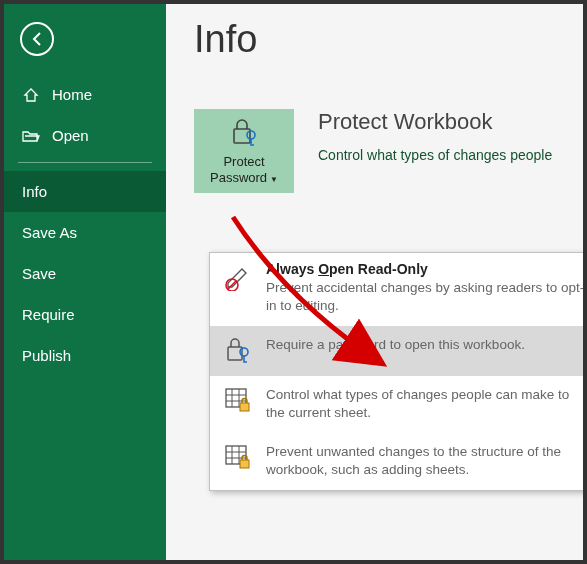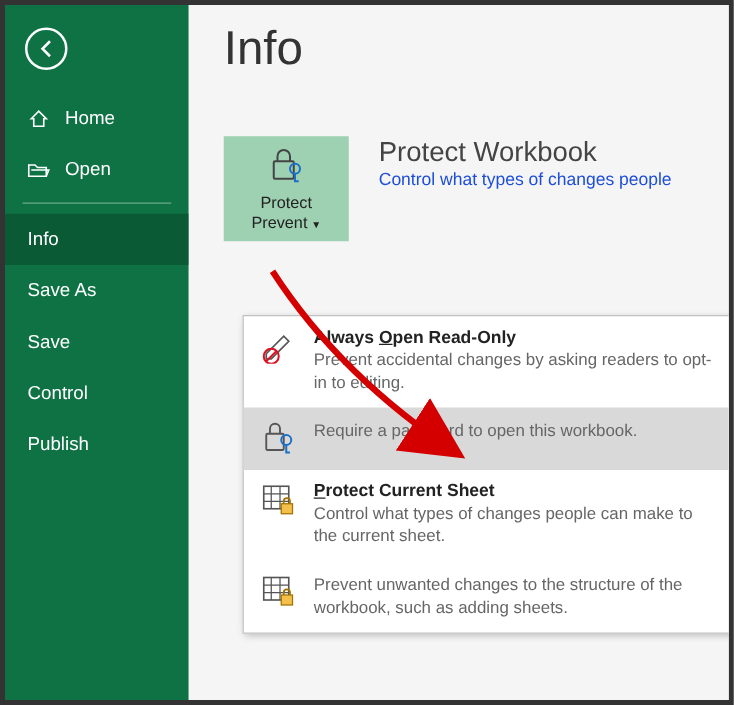--- a/index.html
+++ b/index.html
@@ -6,21 +6,21 @@
   body {
     font-family: "Segoe UI", Arial, sans-serif;
     width: 587px; height: 564px;
     background: #fff;
     border: 4px solid #333;
     overflow: hidden;
     position: relative;
   }
   .layout { display: flex; height: 100%; }
   .sidebar {
-    width: 147px;
+    width: 162px;
     background: #0e7245;
     color: #fff;
     display: flex; flex-direction: column;
     padding-top: 8px;
   }
   .back-btn {
     width: 34px; height: 34px;
     border: 2px solid #fff;
     border-radius: 50%;
     margin: 10px 0 18px 16px;
@@ -66,25 +66,25 @@
     text-align: center;
     color: #222;
     line-height: 1.2;
   }
   .protect-btn .big-icon { display:block; margin-bottom: 4px; }
   .caret { font-size: 8px; margin-left: 3px; }
   .section-text h2 {
     font-size: 22px;
     font-weight: 400;
     color: #444;
-    margin-bottom: 0;
+    margin-bottom: 12px;
   }
   .section-text p {
     font-size: 14px;
-    color: #1d4ed8;
+    color: #14532d;
   }
   .dropdown {
     position: absolute;
     left: 43px; top: 248px;
     width: 390px;
     background: #fff;
     border: 1px solid #c0c0c0;
     box-shadow: 2px 2px 6px rgba(0,0,0,0.25);
   }
   .dd-item {
@@ -148,21 +148,21 @@
     <div class="side-item active">
       <span>Info</span>
     </div>
     <div class="side-item">
       <span>Save As</span>
     </div>
     <div class="side-item">
       <span>Save</span>
     </div>
     <div class="side-item">
-      <span>Control</span>
+      <span>Require</span>
     </div>
     <div class="side-item">
       <span>Publish</span>
     </div>
   </aside>
 
   <main class="main">
     <h1 class="page-title">Info</h1>
 
     <div class="info-row">
@@ -170,21 +170,21 @@
         <span class="big-icon">
           <svg width="30" height="30" viewBox="0 0 30 30">
             <rect x="5" y="12" width="16" height="14" rx="1" fill="none" stroke="#444" stroke-width="1.6"></rect>
             <path d="M8 12 V8 a5 5 0 0 1 10 0 V12" fill="none" stroke="#444" stroke-width="1.6"></path>
             <circle cx="22" cy="18" r="4" fill="none" stroke="#1a6fc9" stroke-width="1.6"></circle>
             <path d="M22 22 L22 28 L25 28" fill="none" stroke="#1a6fc9" stroke-width="1.6"></path>
           </svg>
         </span>
         <div>
           <span>Protect</span><br>
-          <span>Prevent</span><span class="caret">▼</span>
+          <span>Password</span><span class="caret">▼</span>
         </div>
       </div>
 
       <div class="section-text">
         <h2>Protect Workbook</h2>
         <p>Control what types of changes people</p>
       </div>
     </div>
 
     <span class="tiny-t">t</span>
@@ -225,21 +225,20 @@
             <rect x="2" y="3" width="20" height="18" fill="none" stroke="#555" stroke-width="1.3"></rect>
             <line x1="2" y1="9" x2="22" y2="9" stroke="#555"></line>
               <line x1="2" y1="15" x2="22" y2="15" stroke="#555"></line>
             <line x1="8" y1="3" x2="8" y2="21" stroke="#555"></line>
               <line x1="15" y1="3" x2="15" y2="21" stroke="#555"></line>
             <rect x="16" y="17" width="9" height="8" fill="#f5c04a" stroke="#a37200"></rect>
             <path d="M18 17 v-2 a2.5 2.5 0 0 1 5 0 v2" fill="none" stroke="#a37200" stroke-width="1.4"></path>
           </svg>
         </div>
         <div class="dd-body">
-          <b><span></span><u>P</u><span>rotect Current Sheet</span></b>
           <p>Control what types of changes people can make to the current sheet.</p>
         </div>
       </div>
 
       <div class="dd-item">
         <div class="dd-icon">
           <svg width="28" height="28" viewBox="0 0 28 28">
             <rect x="2" y="3" width="20" height="18" fill="none" stroke="#555" stroke-width="1.3"></rect>
             <line x1="2" y1="9" x2="22" y2="9" stroke="#555"></line>
               <line x1="2" y1="15" x2="22" y2="15" stroke="#555"></line>

